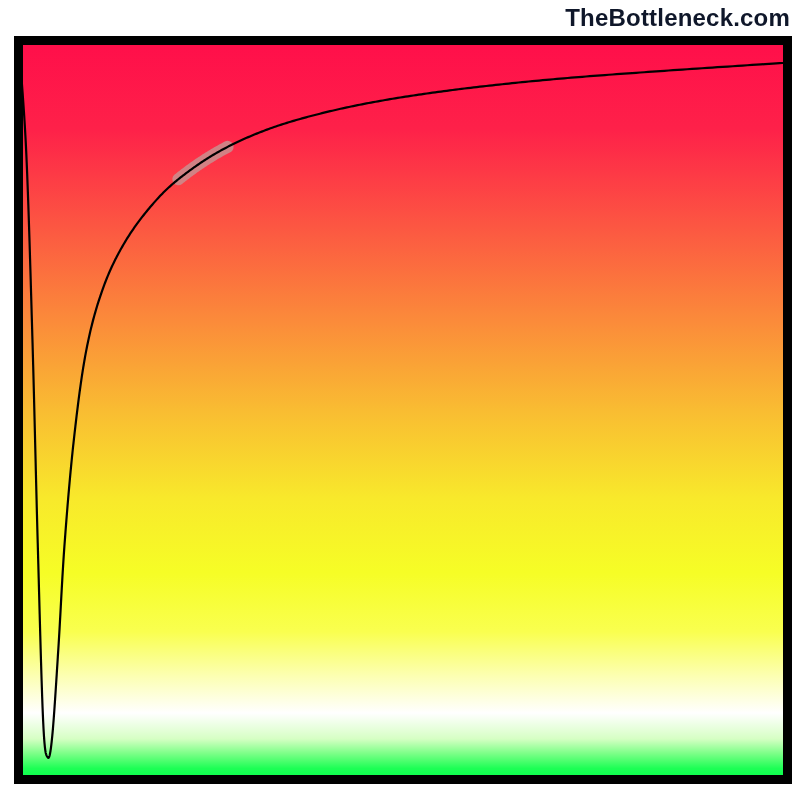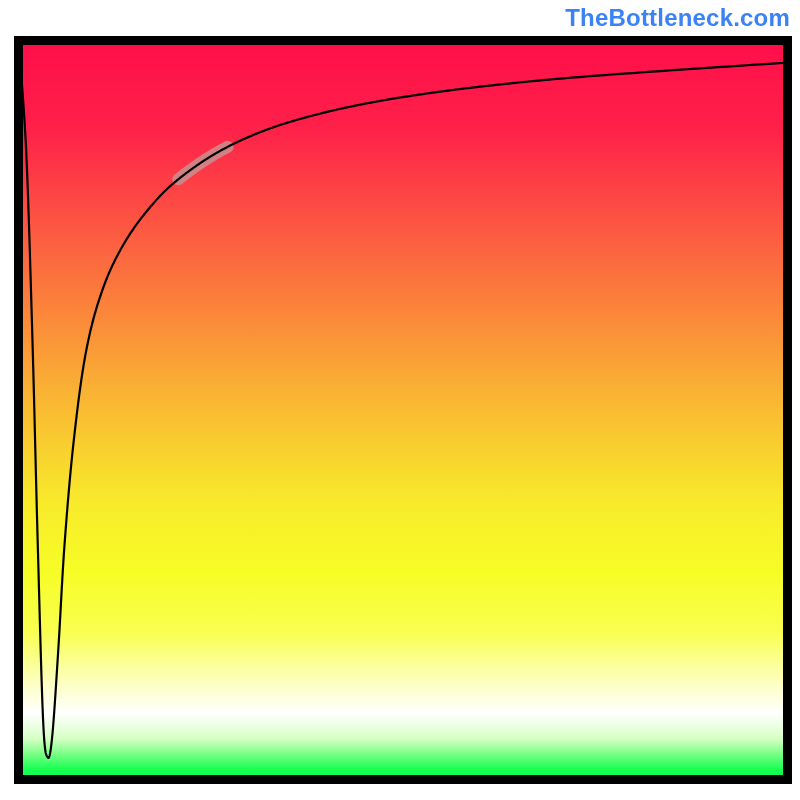--- a/index.html
+++ b/index.html
@@ -15,21 +15,21 @@
     position: relative;
     width: 800px;
     height: 800px;
   }
   .watermark {
     position: absolute;
     top: 4px;
     right: 10px;
     font-size: 24px;
     font-weight: 600;
-    color: #3b82f6;
+    color: #0f172a;
     letter-spacing: 0.2px;
     user-select: none;
   }
   svg.plot {
     position: absolute;
     left: 0;
     top: 0;
     width: 800px;
     height: 800px;
     display: block;

